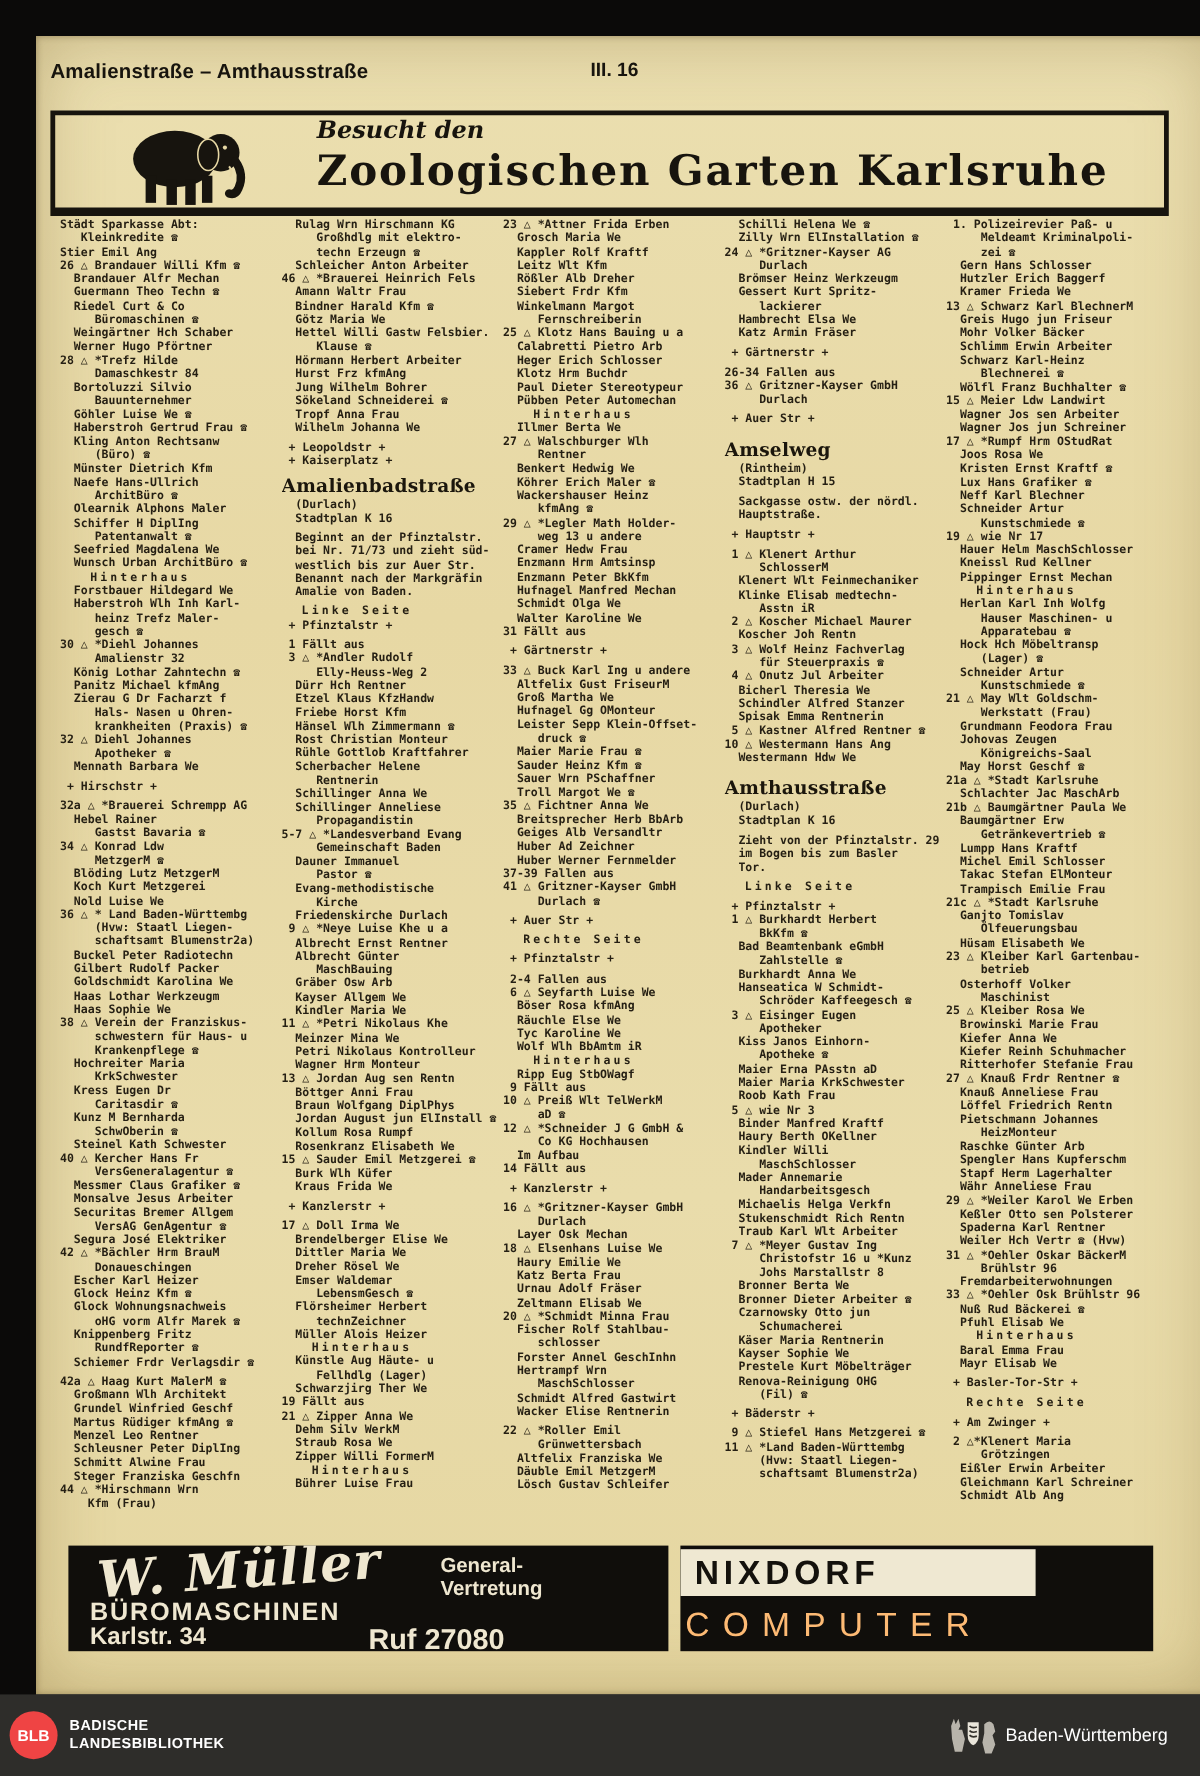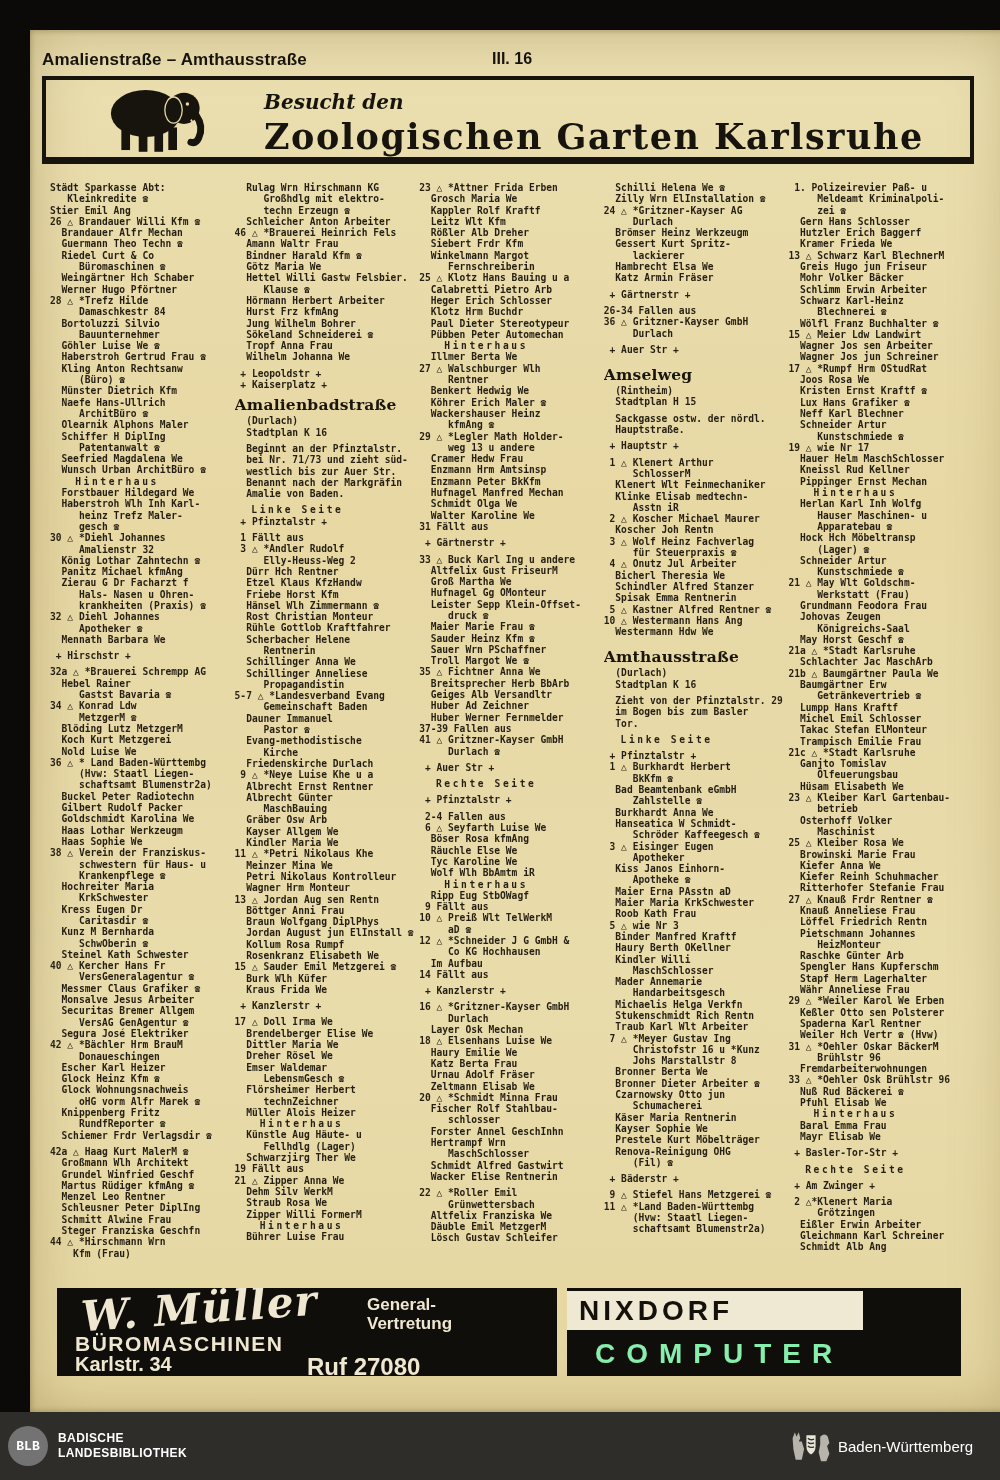--- a/index.html
+++ b/index.html
@@ -7,22 +7,22 @@
     font-family:"Liberation Sans", sans-serif; }
   .scan { position:absolute; inset:0; }
   .page { position:absolute; left:30px; top:30px; width:982px; height:1382px;
     background:linear-gradient(180deg,#ebdfb0 0%,#e7d8a4 35%,#e9dcab 70%,#e5d6a0 100%);
     box-shadow:inset 0 0 60px rgba(120,95,40,.35), inset 0 0 6px rgba(60,45,15,.4); }
   
   .page-header { position:absolute; left:12px; top:20px; width:930px; height:24px; }
   .street-range { position:absolute; left:0; top:0; font-size:17px; font-weight:bold; color:#17140e; letter-spacing:.2px; }
   .page-number { position:absolute; left:450px; top:0; font-size:16px; font-weight:bold; color:#17140e; }
   
-  .zoo-ad { position:absolute; left:12px; top:46px; width:932px; height:88px;
-    border:4px solid #17140e; border-bottom-width:7px; display:flex; align-items:flex-end; }
+  .zoo-ad { position:absolute; left:12px; top:62px; width:932px; height:88px;
+    border:4px solid #17140e; border-bottom-width:7px; display:flex; align-items:flex-start; }
   .eleph { margin-left:52px; flex:0 0 auto; }
   .zoo-text { margin-left:48px; }
   .zoo-tag { font-family:"DejaVu Serif", serif; font-style:italic; font-weight:bold;
     font-size:20px; color:#17140e; margin-bottom:2px; }
   .zoo-title { font-family:"DejaVu Serif", serif; font-weight:bold; font-size:35px;
     letter-spacing:1.5px; color:#17140e; white-space:nowrap; }
   
   .columns { position:absolute; left:20px; top:152px; width:918px; height:1100px;
     display:flex; gap:5px; }
   .col { flex:1 1 0; overflow:hidden; color:#251f13; }
@@ -40,27 +40,27 @@
   .m-script { position:absolute; left:24px; top:-4px; font-family:"DejaVu Serif", serif;
     font-style:italic; font-weight:bold; font-size:42px; transform:rotate(-4deg); letter-spacing:1px; }
   .m-gv { position:absolute; left:310px; top:7px; font-size:17px; font-weight:bold; line-height:19px; }
   .m-prod { position:absolute; left:18px; top:44px; font-size:21px; font-weight:800; letter-spacing:1.5px; }
   .m-addr { position:absolute; left:18px; top:65px; font-size:20px; font-weight:800; }
   .m-phone { position:absolute; left:250px; top:65px; font-size:24px; font-weight:800; }
   .ad-nixdorf { position:absolute; left:537px; top:0; width:394px; height:88px; background:#100e0b; overflow:hidden; }
   .nix-white { position:absolute; left:0; top:3px; width:296px; height:39px; background:#efe8d2;
     display:flex; align-items:center; padding-left:12px; }
   .nix-brand { color:#14110c; font-weight:900; font-size:28px; letter-spacing:4px; }
-  .nix-computer { position:absolute; left:4px; top:50px; color:#86efac; font-weight:700;
-    font-size:28px; letter-spacing:11px; white-space:nowrap;margin-left:24px; }
+  .nix-computer { position:absolute; left:4px; top:50px; color:#fdba74; font-weight:400;
+    font-size:28px; letter-spacing:11px; white-space:nowrap; }
   
   .footer { position:absolute; left:0; bottom:0; width:1000px; height:68px; background:#2e2d2a; }
   .blb { position:absolute; left:8px; top:14px; width:40px; height:40px; border-radius:50%;
-    background:#737373; color:#fff; font-weight:bold; font-size:13px;
-    display:flex; align-items:center; justify-content:center;font-family:Liberation Mono, monospace; }
+    background:#ef4444; color:#fff; font-weight:bold; font-size:13px;
+    display:flex; align-items:center; justify-content:center; }
   .libname { position:absolute; left:58px; top:19px; color:#fff; font-weight:bold;
     font-size:12px; line-height:15px; letter-spacing:.4px; }
   .crest { position:absolute; left:788px; top:15px; }
   .state { position:absolute; left:838px; top:26px; color:#fff; font-size:15px; }
 </style>
 </head>
 <body>
 
 <div class="scan">
   <div class="page">

